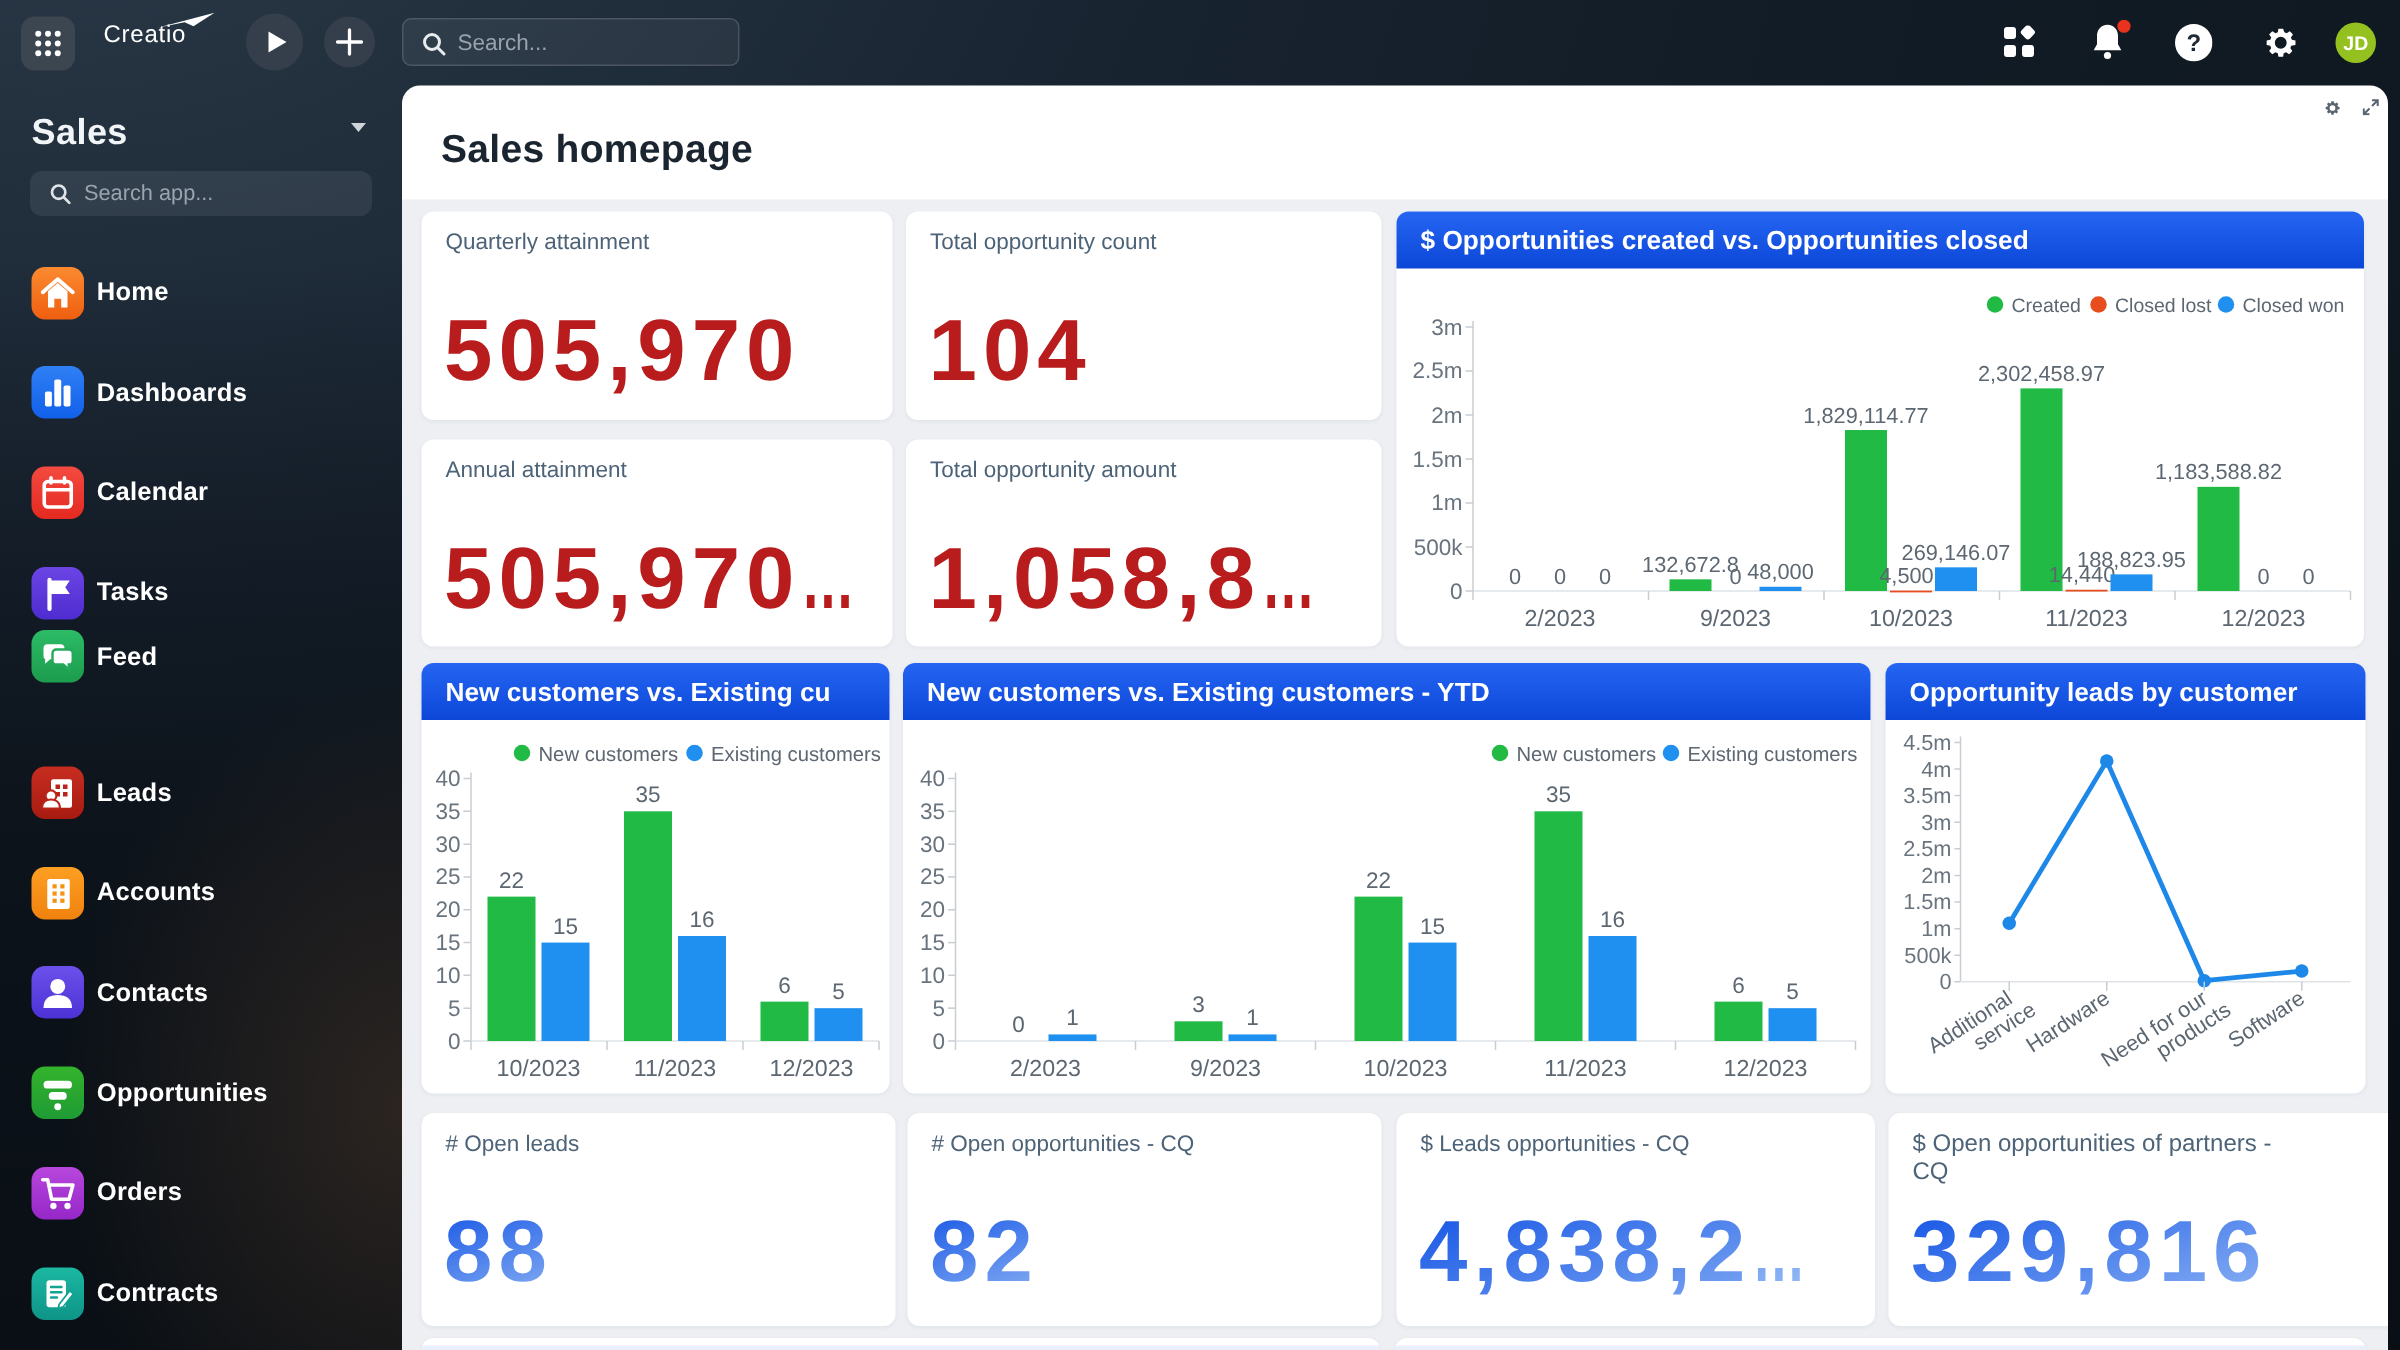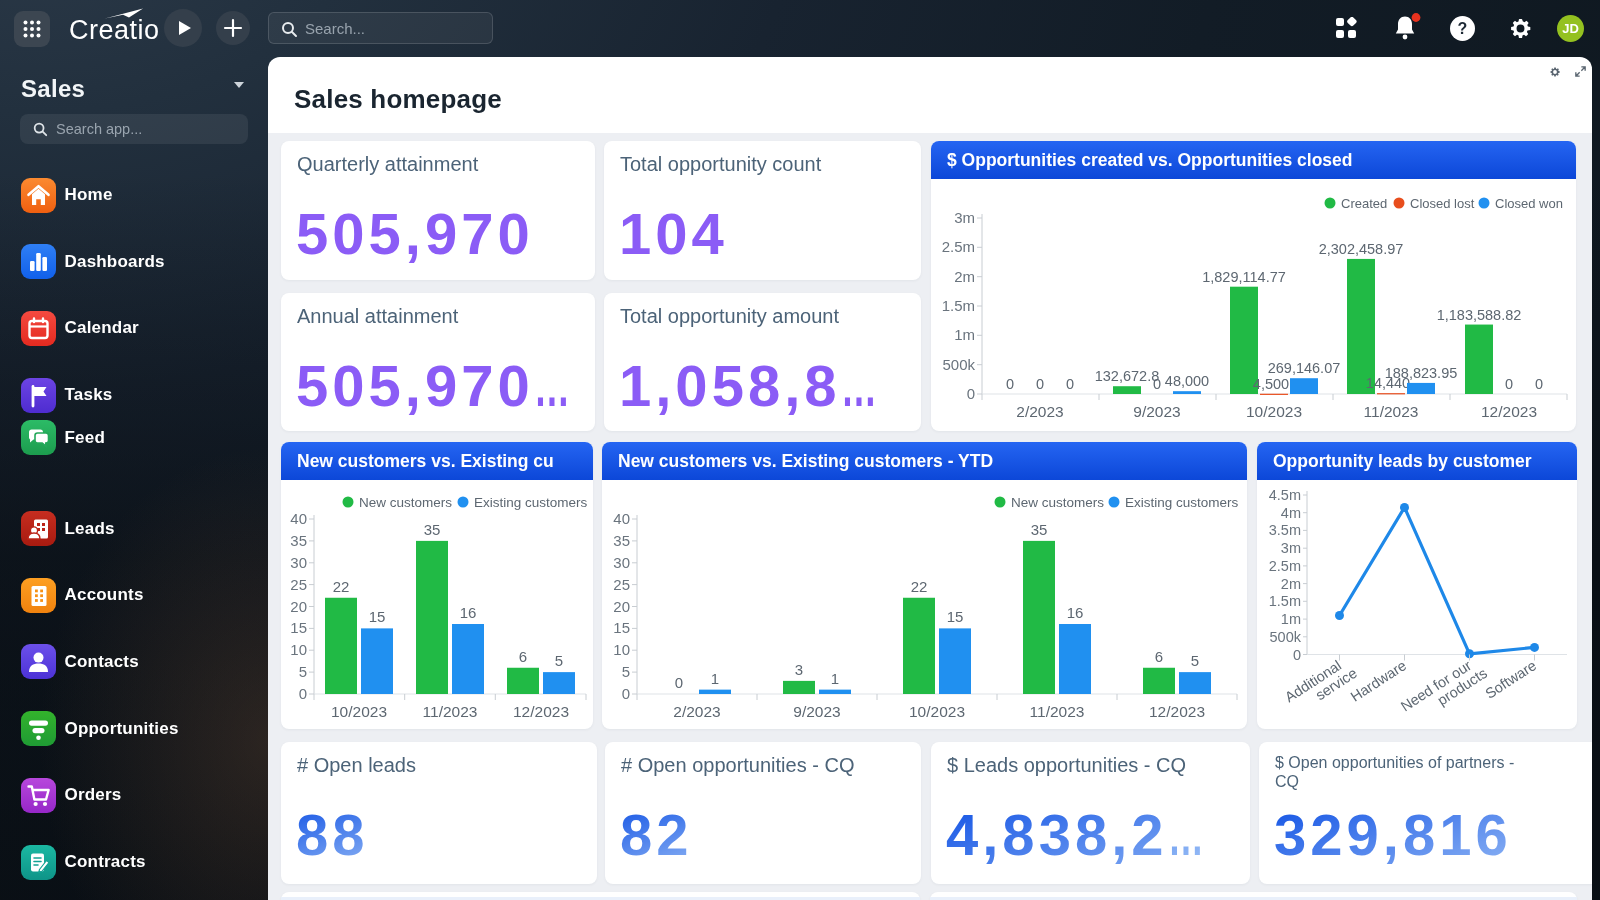--- a/index.html
+++ b/index.html
@@ -2,22 +2,22 @@
 <html><head><meta charset="utf-8">
 <style>
 *{margin:0;padding:0;box-sizing:border-box;}
 html,body{width:1600px;height:900px;overflow:hidden;font-family:"Liberation Sans",sans-serif;}
 body{background:
  radial-gradient(330px 420px at 270px 740px, rgba(130,88,58,.28) 0%, rgba(130,88,58,0) 70%),
  linear-gradient(180deg, rgba(5,8,12,0) 19%, rgba(5,8,12,.5) 62%, rgba(5,8,12,.58) 100%),
  radial-gradient(1700px 1100px at 2% -12%, #2c3a49 0%, #22303e 20%, #182330 45%, #121c26 70%, #0f1820 100%);}
 .abs{position:absolute;}
 .card{position:absolute;background:#fff;border-radius:8px;box-shadow:0 1px 3px rgba(20,30,50,.05);}
-.ktitle{color:#4c6378;font-size:20px;}
-.knum{color:#8b5cf6;font-weight:bold;font-size:58px;letter-spacing:4px;white-space:nowrap;}
+.ktitle{color:#4c6378;font-size:15px;}
+.knum{color:#b91c1c;font-weight:bold;font-size:58px;letter-spacing:4px;white-space:nowrap;}
 .gnum{font-weight:bold;font-size:58px;letter-spacing:4px;white-space:nowrap;
  background:linear-gradient(160deg,#1e5ce6 10%,#86aef3 95%);-webkit-background-clip:text;background-clip:text;color:transparent;}
 .chead{position:absolute;left:0;top:0;right:0;height:38px;border-radius:8px 8px 0 0;
  background:linear-gradient(180deg,#2565f2 0%,#0c47d8 100%);color:#fff;font-size:17.5px;font-weight:bold;
  line-height:38px;padding-left:16px;white-space:nowrap;overflow:hidden;}
 .mitem{position:absolute;left:21px;width:240px;height:35px;}
 .mico{position:absolute;left:0;top:0;width:35px;height:35px;border-radius:9px;}
 .mlabel{position:absolute;left:43.5px;top:50%;transform:translateY(-50%);color:#fff;font-size:17px;font-weight:600;letter-spacing:.2px;}
 svg text{font-family:"Liberation Sans",sans-serif;}
 </style></head>
@@ -29,21 +29,21 @@
       <rect x="16.0" y="9.5" width="4" height="4" rx="2" fill="#fff"></rect>
       <rect x="22.5" y="9.5" width="4" height="4" rx="2" fill="#fff"></rect>
       <rect x="9.5" y="16.0" width="4" height="4" rx="2" fill="#fff"></rect>
       <rect x="16.0" y="16.0" width="4" height="4" rx="2" fill="#fff"></rect>
       <rect x="22.5" y="16.0" width="4" height="4" rx="2" fill="#fff"></rect>
       <rect x="9.5" y="22.5" width="4" height="4" rx="2" fill="#fff"></rect>
       <rect x="16.0" y="22.5" width="4" height="4" rx="2" fill="#fff"></rect>
       <rect x="22.5" y="22.5" width="4" height="4" rx="2" fill="#fff"></rect>
     </svg></div>
 
-<div class="abs" style="left:69px;top:15px;color:#fff;font-size:27px;font-weight:500;letter-spacing:.5px;">Creatio</div>
+<div class="abs" style="left:69px;top:15px;color:#fff;font-size:16px;font-weight:500;letter-spacing:.5px;">Creatio</div>
 <svg class="abs" style="left:105px;top:8px;" width="40" height="12" viewBox="0 0 40 12">
  <path d="M0 10.5 L38 0.5 L24 9.5 L18 6.8 Z" fill="#fff"></path>
 </svg>
 
 <div class="abs" style="left:164px;top:9px;width:38px;height:38px;border-radius:50%;background:#343f4b;">
  <svg width="38" height="38">
       <path d="M15 12 L27 19 L15 26 Z" fill="#fff"></path>
     </svg>
 </div>
 

